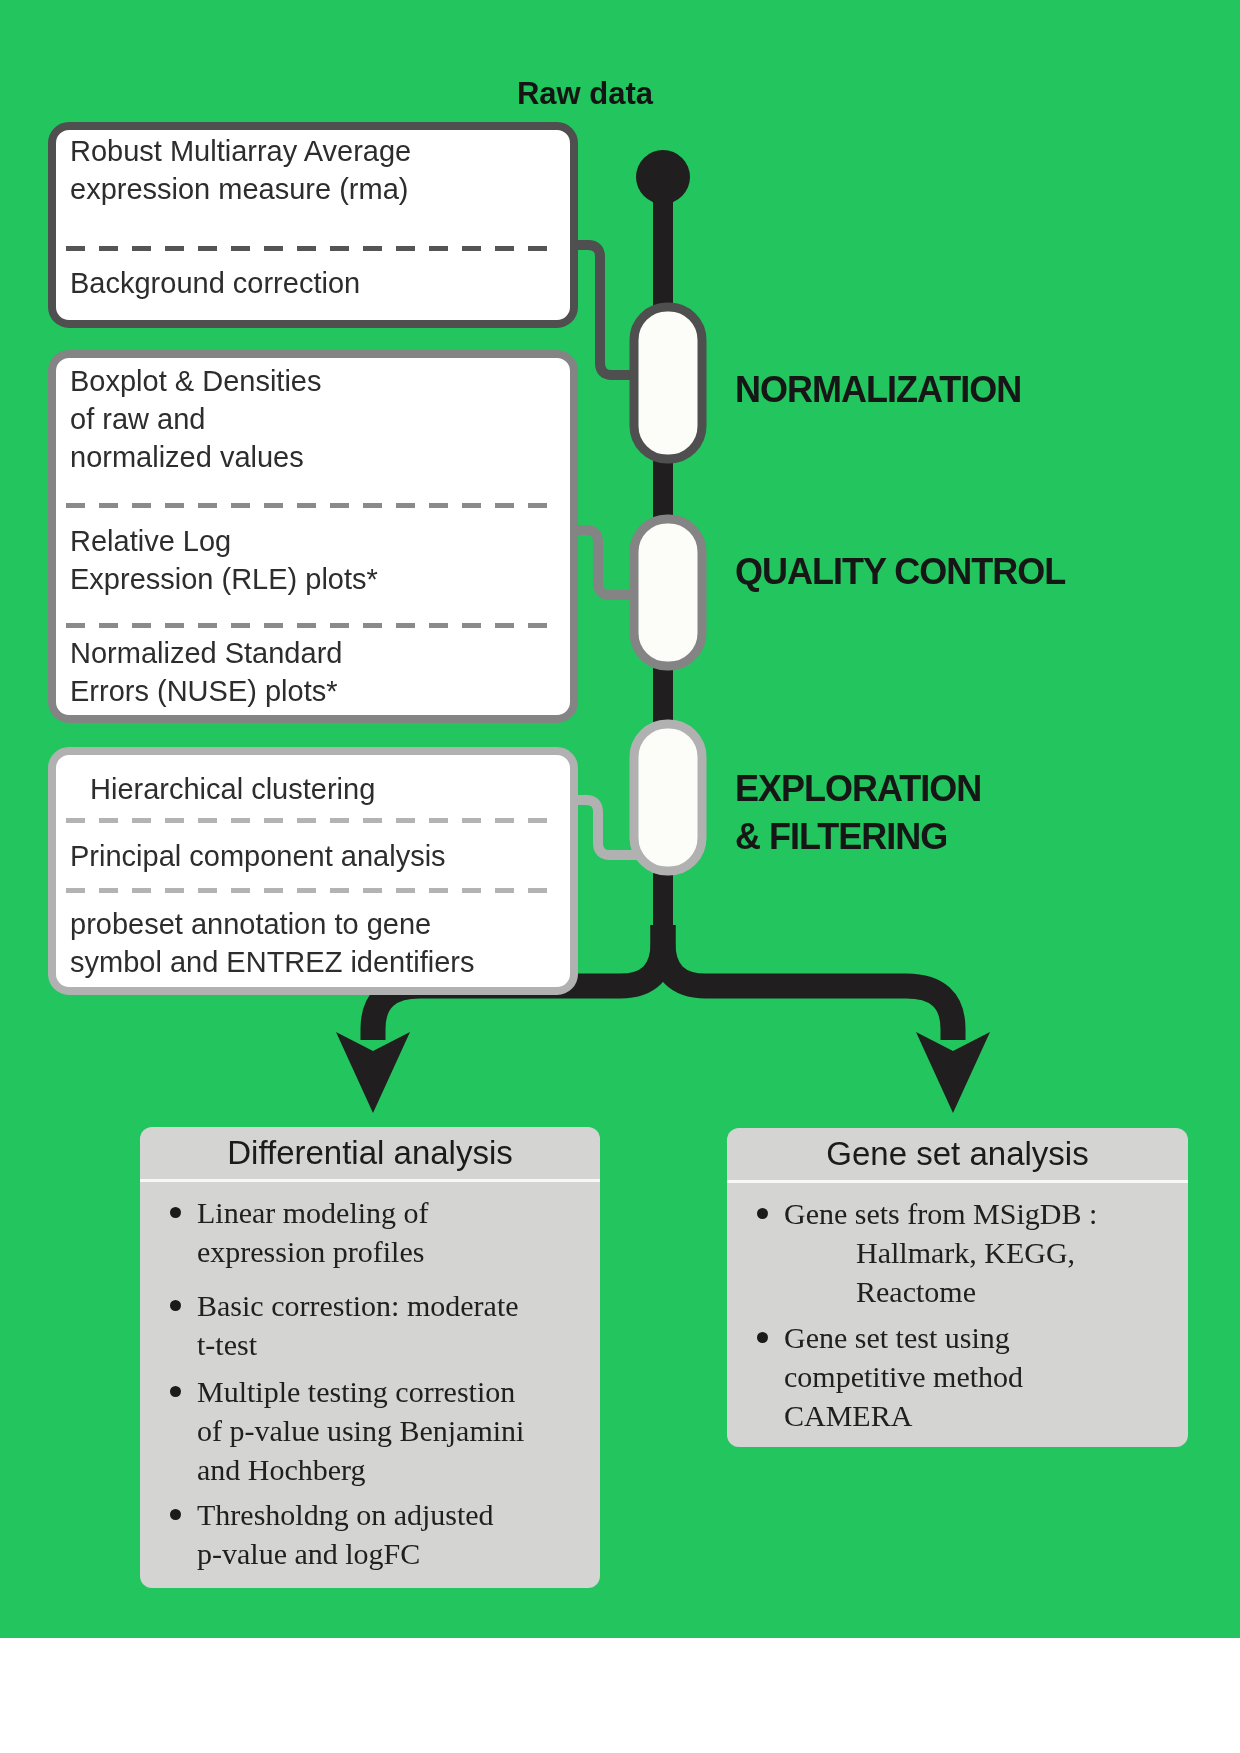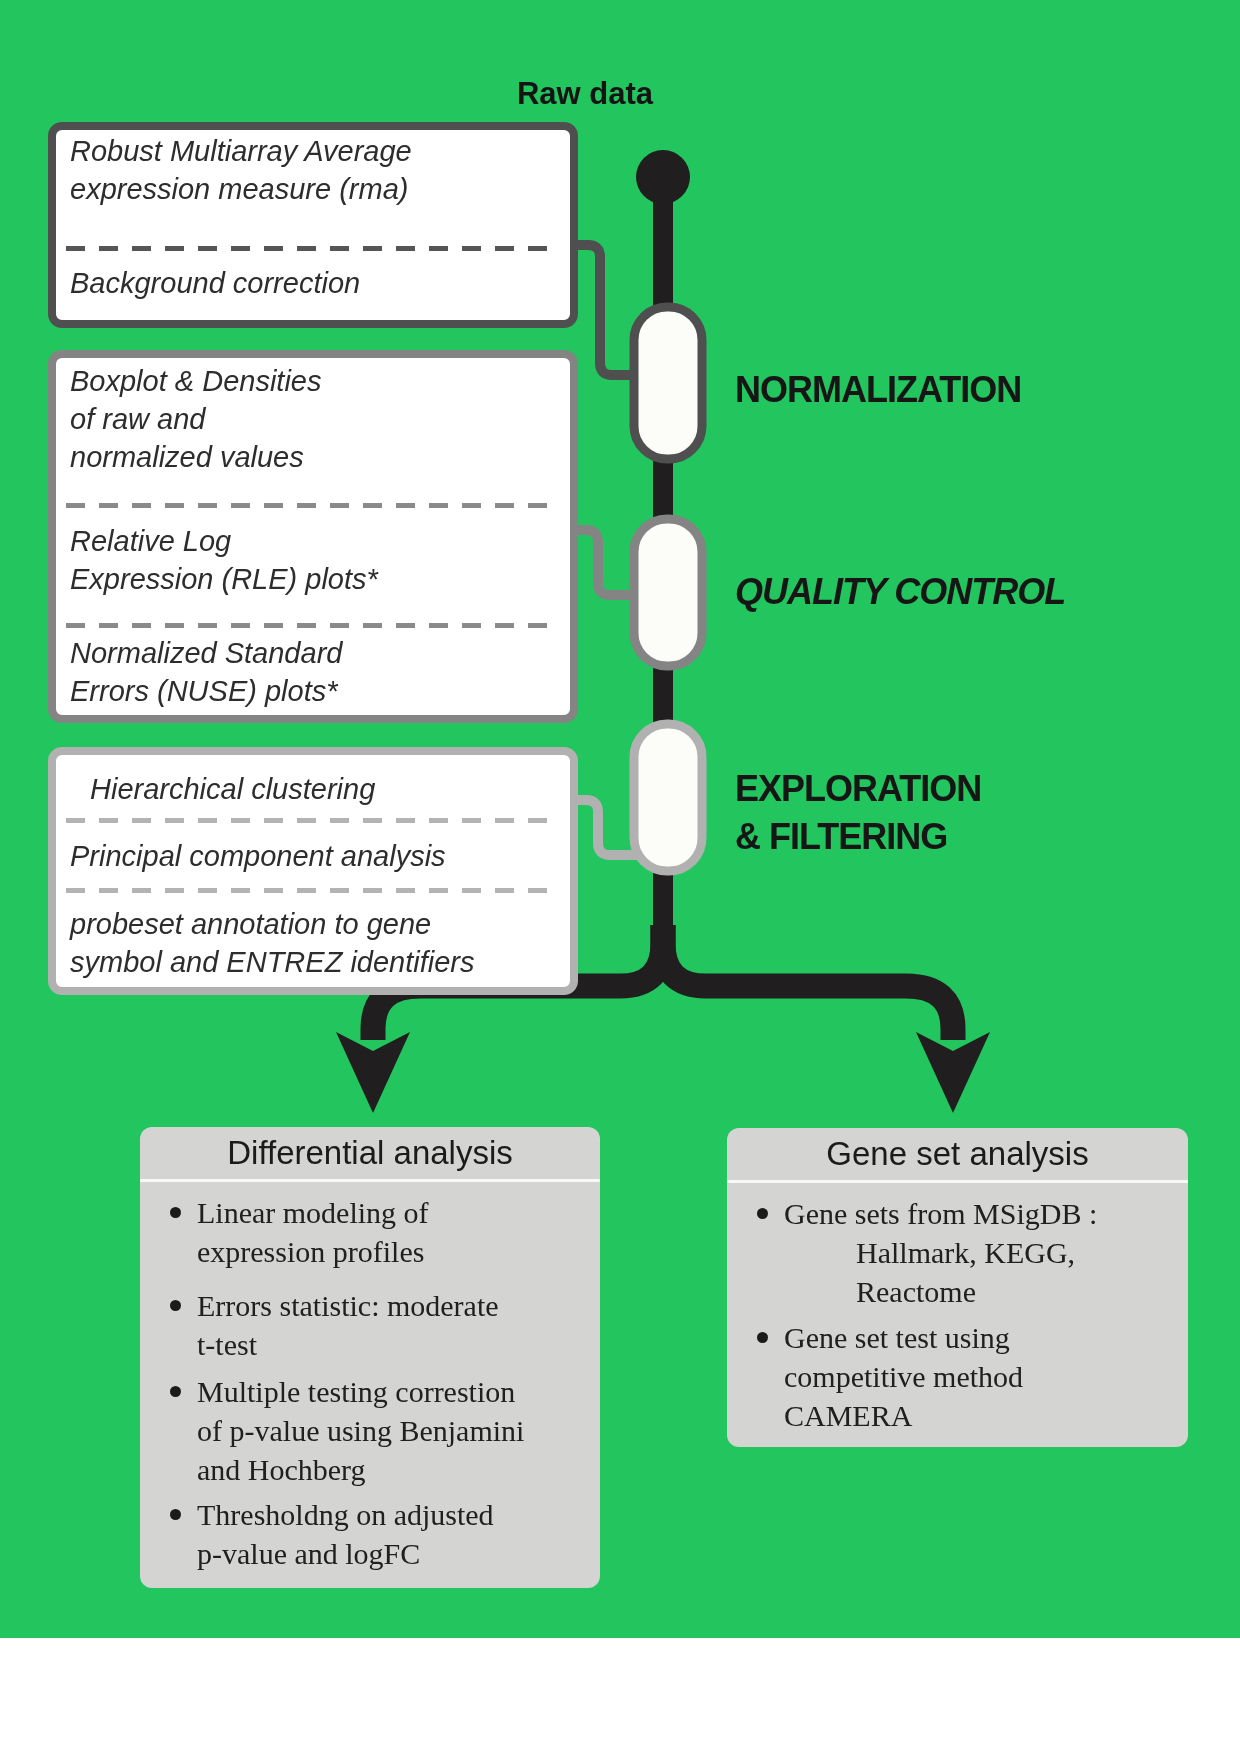--- a/index.html
+++ b/index.html
@@ -10,41 +10,41 @@
   svg.overlay{position:absolute;left:0;top:0;width:1240px;height:1753px;}
 
   
   .raw-data{
     position:absolute;left:480px;top:76px;width:210px;text-align:center;
     font-size:31px;font-weight:bold;color:#141414;line-height:36px;letter-spacing:0px;
   }
 
   
   .pbox{position:absolute;left:48px;width:530px;border-style:solid;border-width:8px;
-        border-radius:14px;background:#ffffff;box-sizing:border-box;font-style:italic;}
+        border-radius:21px;background:#ffffff;box-sizing:border-box;}
   #box-normalization{top:122px;height:206px;border-color:#4f4f4f;}
   #box-qc{top:350px;height:373px;border-color:#848484;}
   #box-explore{top:747px;height:248px;border-color:#b1b1b1;}
   .cell{position:absolute;left:14px;right:6px;font-size:29px;line-height:38px;color:#2d2d2d;}
   .dashsep{position:absolute;left:10px;right:10px;height:5px;}
   #box-normalization .dashsep{background:repeating-linear-gradient(90deg,#555555 0 19px,transparent 19px 33px);}
   #box-qc .dashsep{background:repeating-linear-gradient(90deg,#8a8a8a 0 19px,transparent 19px 33px);}
   #box-explore .dashsep{background:repeating-linear-gradient(90deg,#b3b3b3 0 19px,transparent 19px 33px);}
 
   .b1c1{top:2px;}  .b1d1{top:116px;} .b1c2{top:134px;}
   .b2c1{top:4px;}  .b2d1{top:145px;} .b2c2{top:164px;} .b2d2{top:265px;} .b2c3{top:276px;}
   .b3c1{top:15px;margin-left:20px;} .b3d1{top:63px;}  .b3c2{top:82px;}  .b3d2{top:133px;} .b3c3{top:150px;}
 
   
   .stage-label{
     position:absolute;left:735px;font-size:36px;font-weight:bold;color:#161616;
     line-height:44px;letter-spacing:-1px;white-space:nowrap;
   }
   #lbl-norm{top:368px;}
-  #lbl-qc{top:570px;font-style:italic;}
+  #lbl-qc{top:550px;}
   #lbl-exp{top:765px;line-height:48px;}
 
   
   .abox{position:absolute;background:#d4d4d2;border-radius:12px;box-sizing:border-box;}
   #abox-diff{left:140px;top:1127px;width:460px;height:461px;}
   #abox-gene{left:727px;top:1128px;width:461px;height:319px;}
   .abox-title{
     position:absolute;top:0;left:0;right:0;height:52px;display:flex;
     align-items:center;justify-content:center;font-size:33px;color:#1b1b1b;
   }
@@ -136,21 +136,21 @@
     <div class="abox-title">Differential analysis</div>
     <div class="abox-sep"></div>
     <div class="bullets">
       <div class="bullet">
         <span class="dot"></span>
         <div>Linear modeling of</div>
         <div>expression profiles</div>
       </div>
       <div class="bullet mt15">
         <span class="dot"></span>
-        <div>Errors statistic: moderate</div>
+        <div>Basic correstion: moderate</div>
         <div>t-test</div>
       </div>
       <div class="bullet mt8">
         <span class="dot"></span>
         <div>Multiple testing correstion</div>
         <div>of p-value using Benjamini</div>
         <div>and Hochberg</div>
       </div>
       <div class="bullet mt6">
         <span class="dot"></span>

